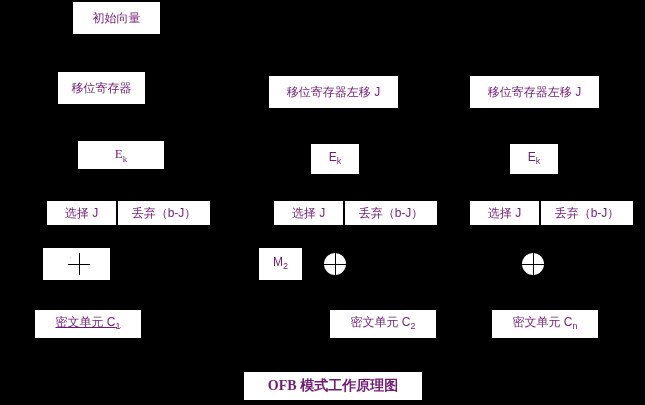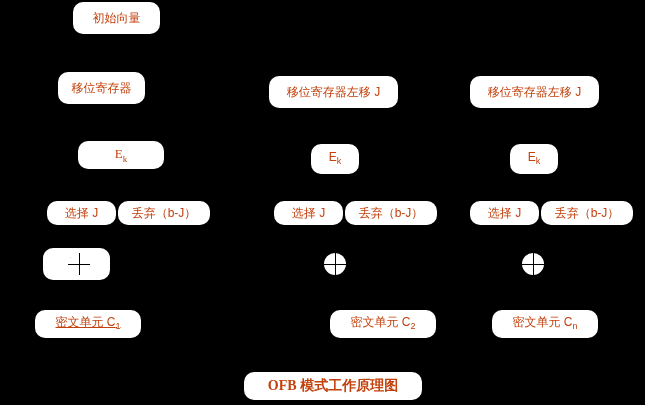--- a/index.html
+++ b/index.html
@@ -11,31 +11,30 @@
     position: relative;
     width: 645px;
     height: 405px;
     background: #000000;
     overflow: hidden;
     font-family: "Liberation Sans", sans-serif;
   }
   .box {
     position: absolute;
     background: #ffffff;
-    color: #c2410c;
+    color: #701a75;
     display: flex;
     align-items: center;
     justify-content: center;
     font-family: "Liberation Sans", sans-serif;
     font-size: 12px;
     line-height: 1;
     box-sizing: border-box;
     white-space: nowrap;
     letter-spacing: 0px;
-    border-radius: 10px;
   }
   .box.serif {
     font-family: "Liberation Serif", serif;
     font-size: 13px;
   }
   .box.title {
     font-family: "Liberation Serif", serif;
     font-weight: bold;
     font-size: 14px;
   }
@@ -117,20 +116,23 @@
   </div>
 
   <div class="box" style="left:274px; top:201px; width:69px; height:24px;">
     <span>选择 J</span>
   </div>
 
   <div class="box" style="left:345px; top:201px; width:92px; height:24px;">
     <span>丢弃（b-J）</span>
   </div>
 
+  <div class="box" style="left:259px; top:248px; width:43px; height:32px;">
+    <span><span>M</span><span class="sub">2</span></span>
+  </div>
 
   <div class="xor" style="left:324px; top:253px;">
     <span class="v"></span>
     <span class="h"></span>
   </div>
 
   <div class="box" style="left:293px; top:310px; width:106px; height:28px;margin-left:37px;">
     <span><span>密文单元 C</span><span class="sub">2</span></span>
   </div>
 

